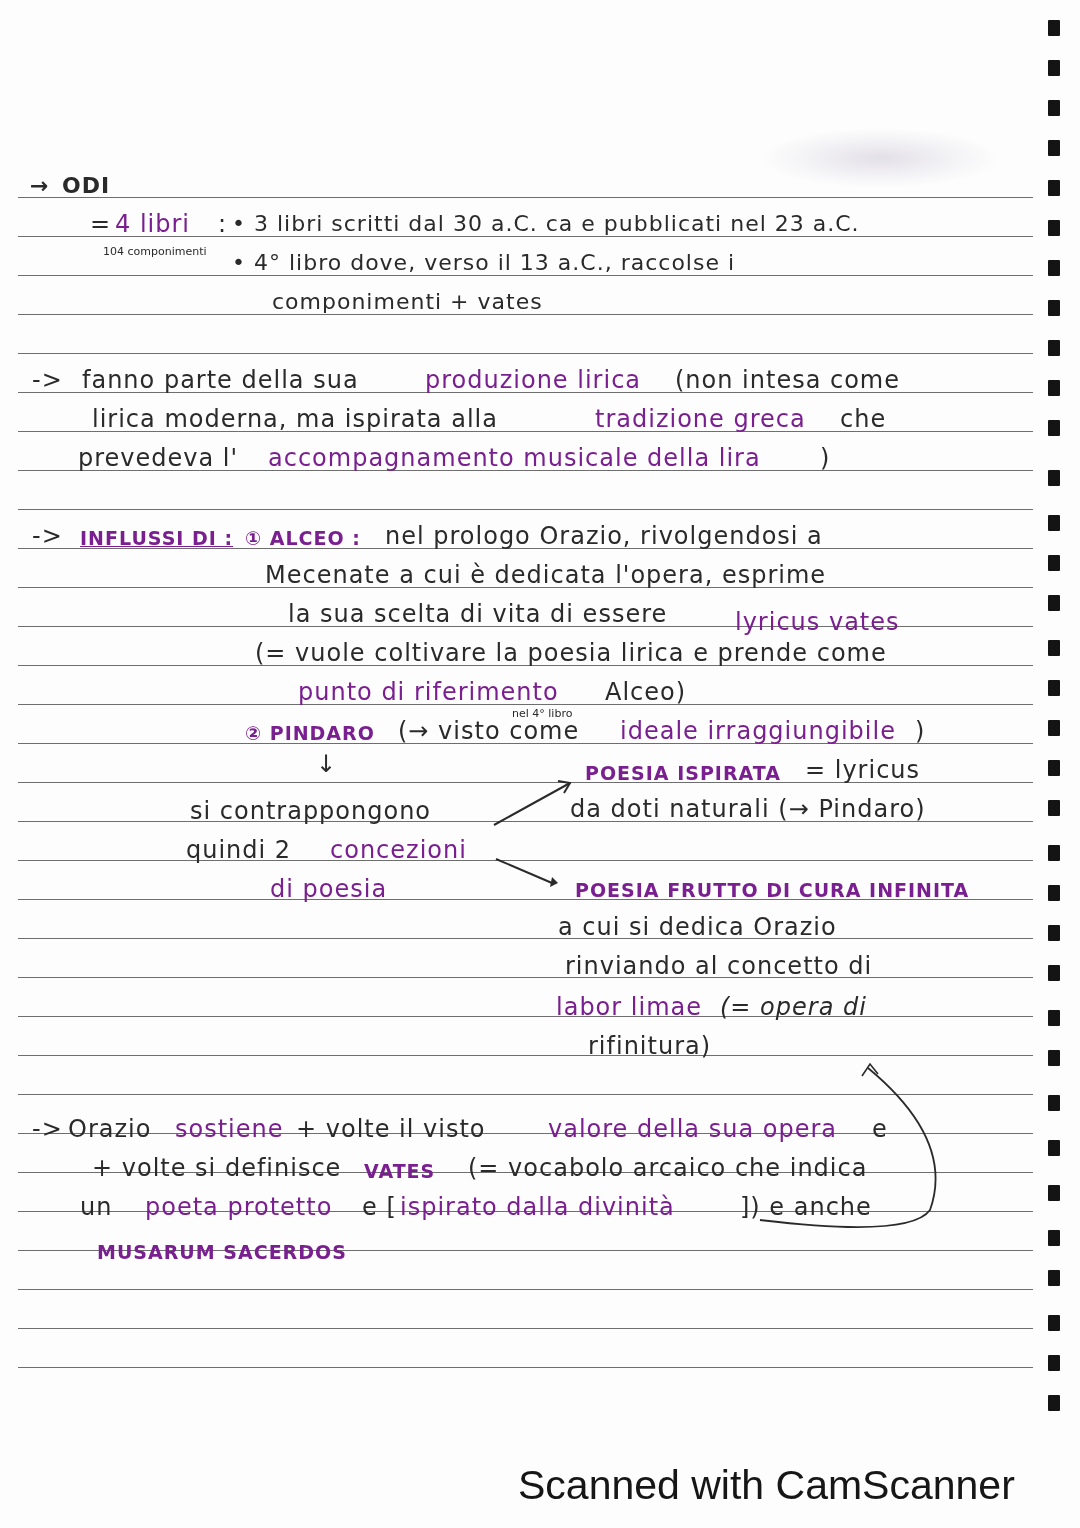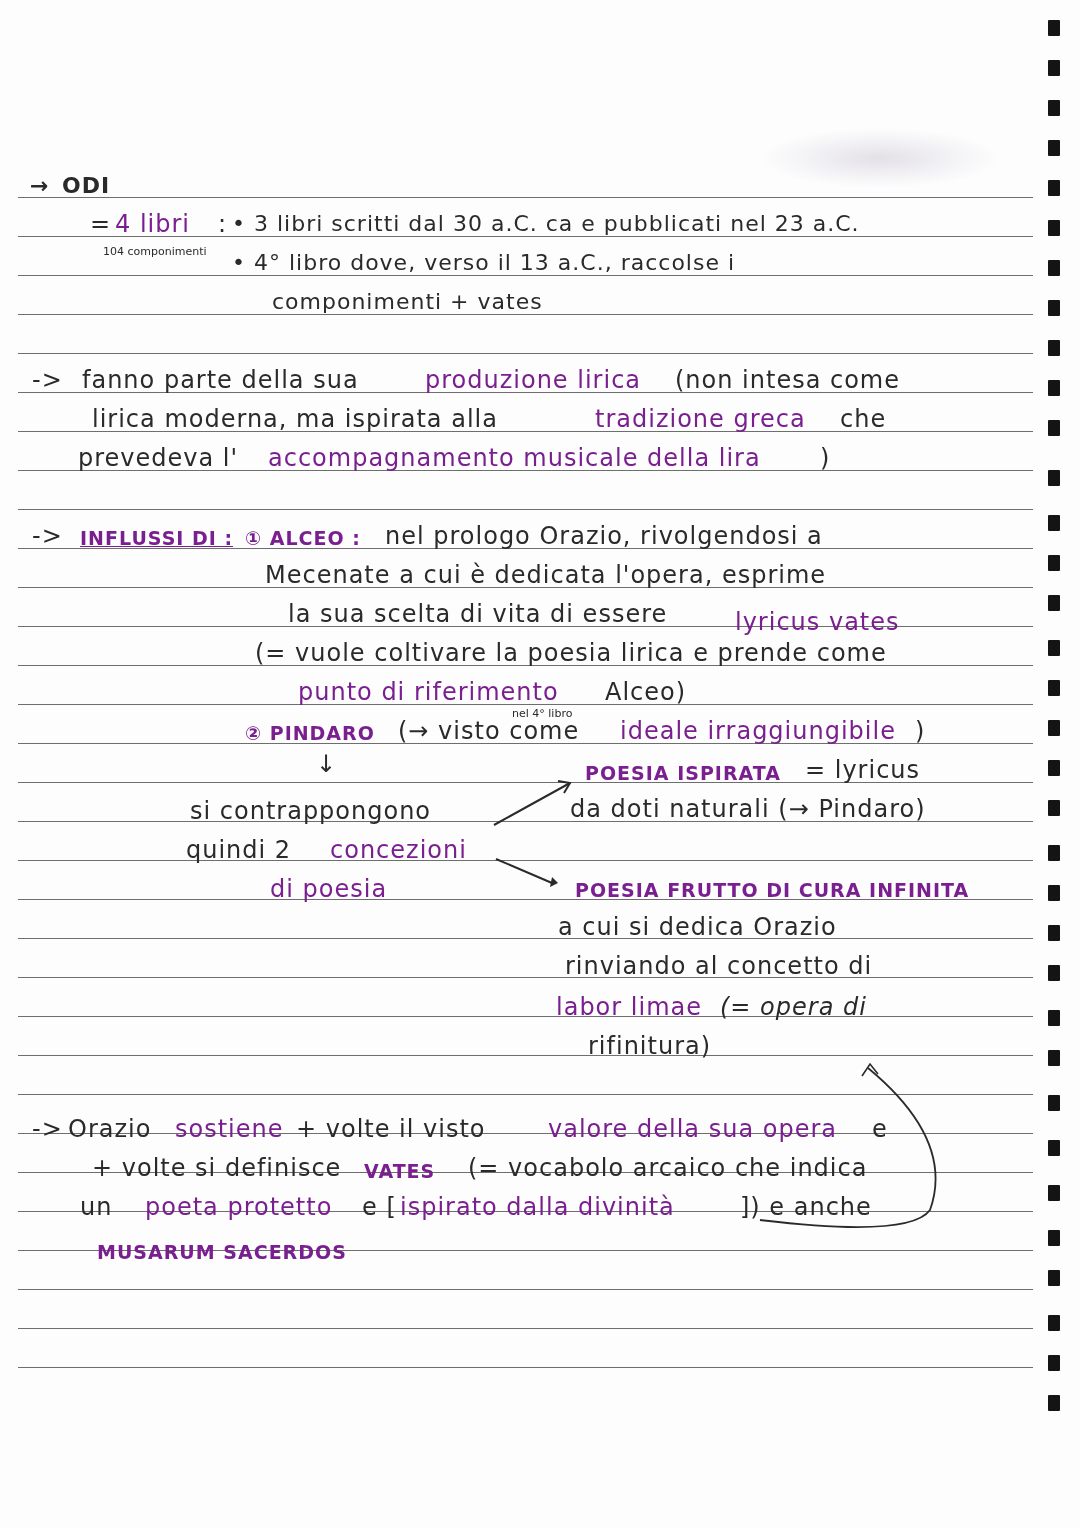--- a/index.html
+++ b/index.html
@@ -191,13 +191,14 @@
     <span class="t p cap" style="left:364px; top:1157px;">VATES</span>
     <span class="t" style="left:468px; top:1154px;">(= vocabolo arcaico che indica</span>
     <span class="t" style="left:80px; top:1193px;">un</span>
     <span class="t p" style="left:145px; top:1193px;">poeta protetto</span>
     <span class="t" style="left:362px; top:1193px;">e [</span>
     <span class="t p" style="left:400px; top:1193px;">ispirato dalla divinità</span>
     <span class="t" style="left:740px; top:1193px;">]) e anche</span>
     <span class="t p cap" style="left:97px; top:1238px;">MUSARUM SACERDOS</span>
   </div>
 
+  <div class="footer">Scanned with CamScanner</div>
 </div>
 
 </body></html>

